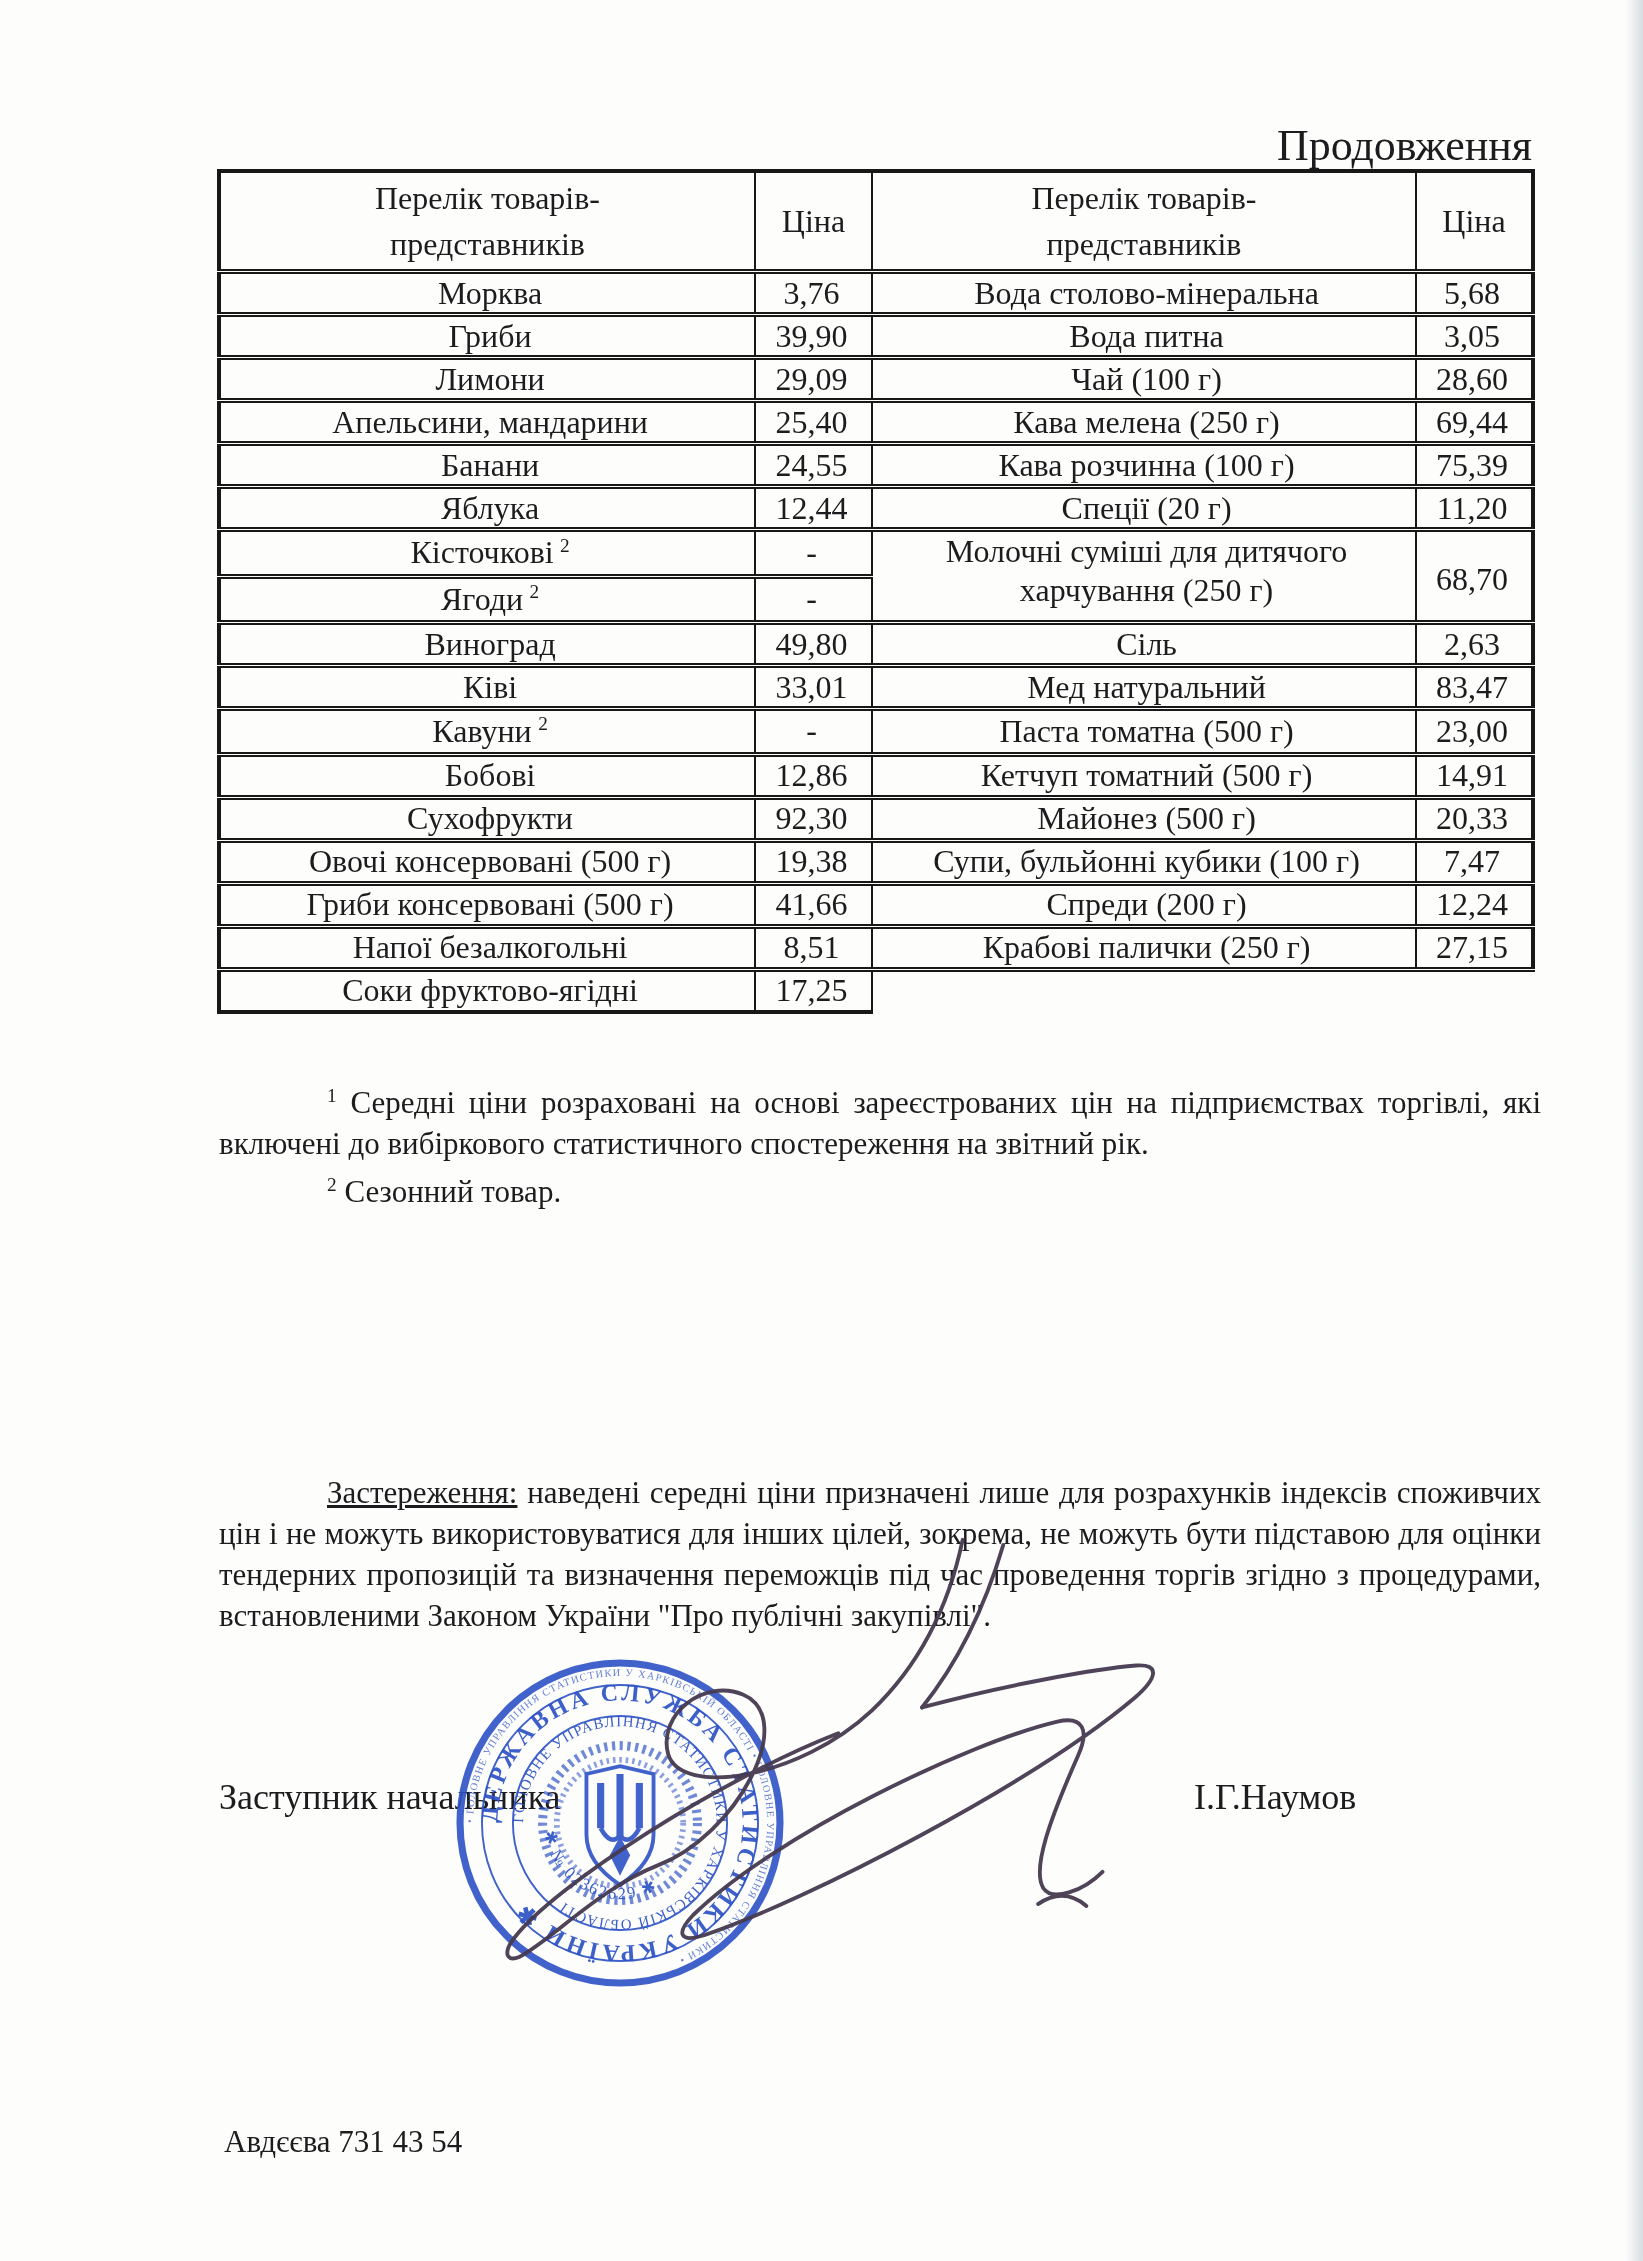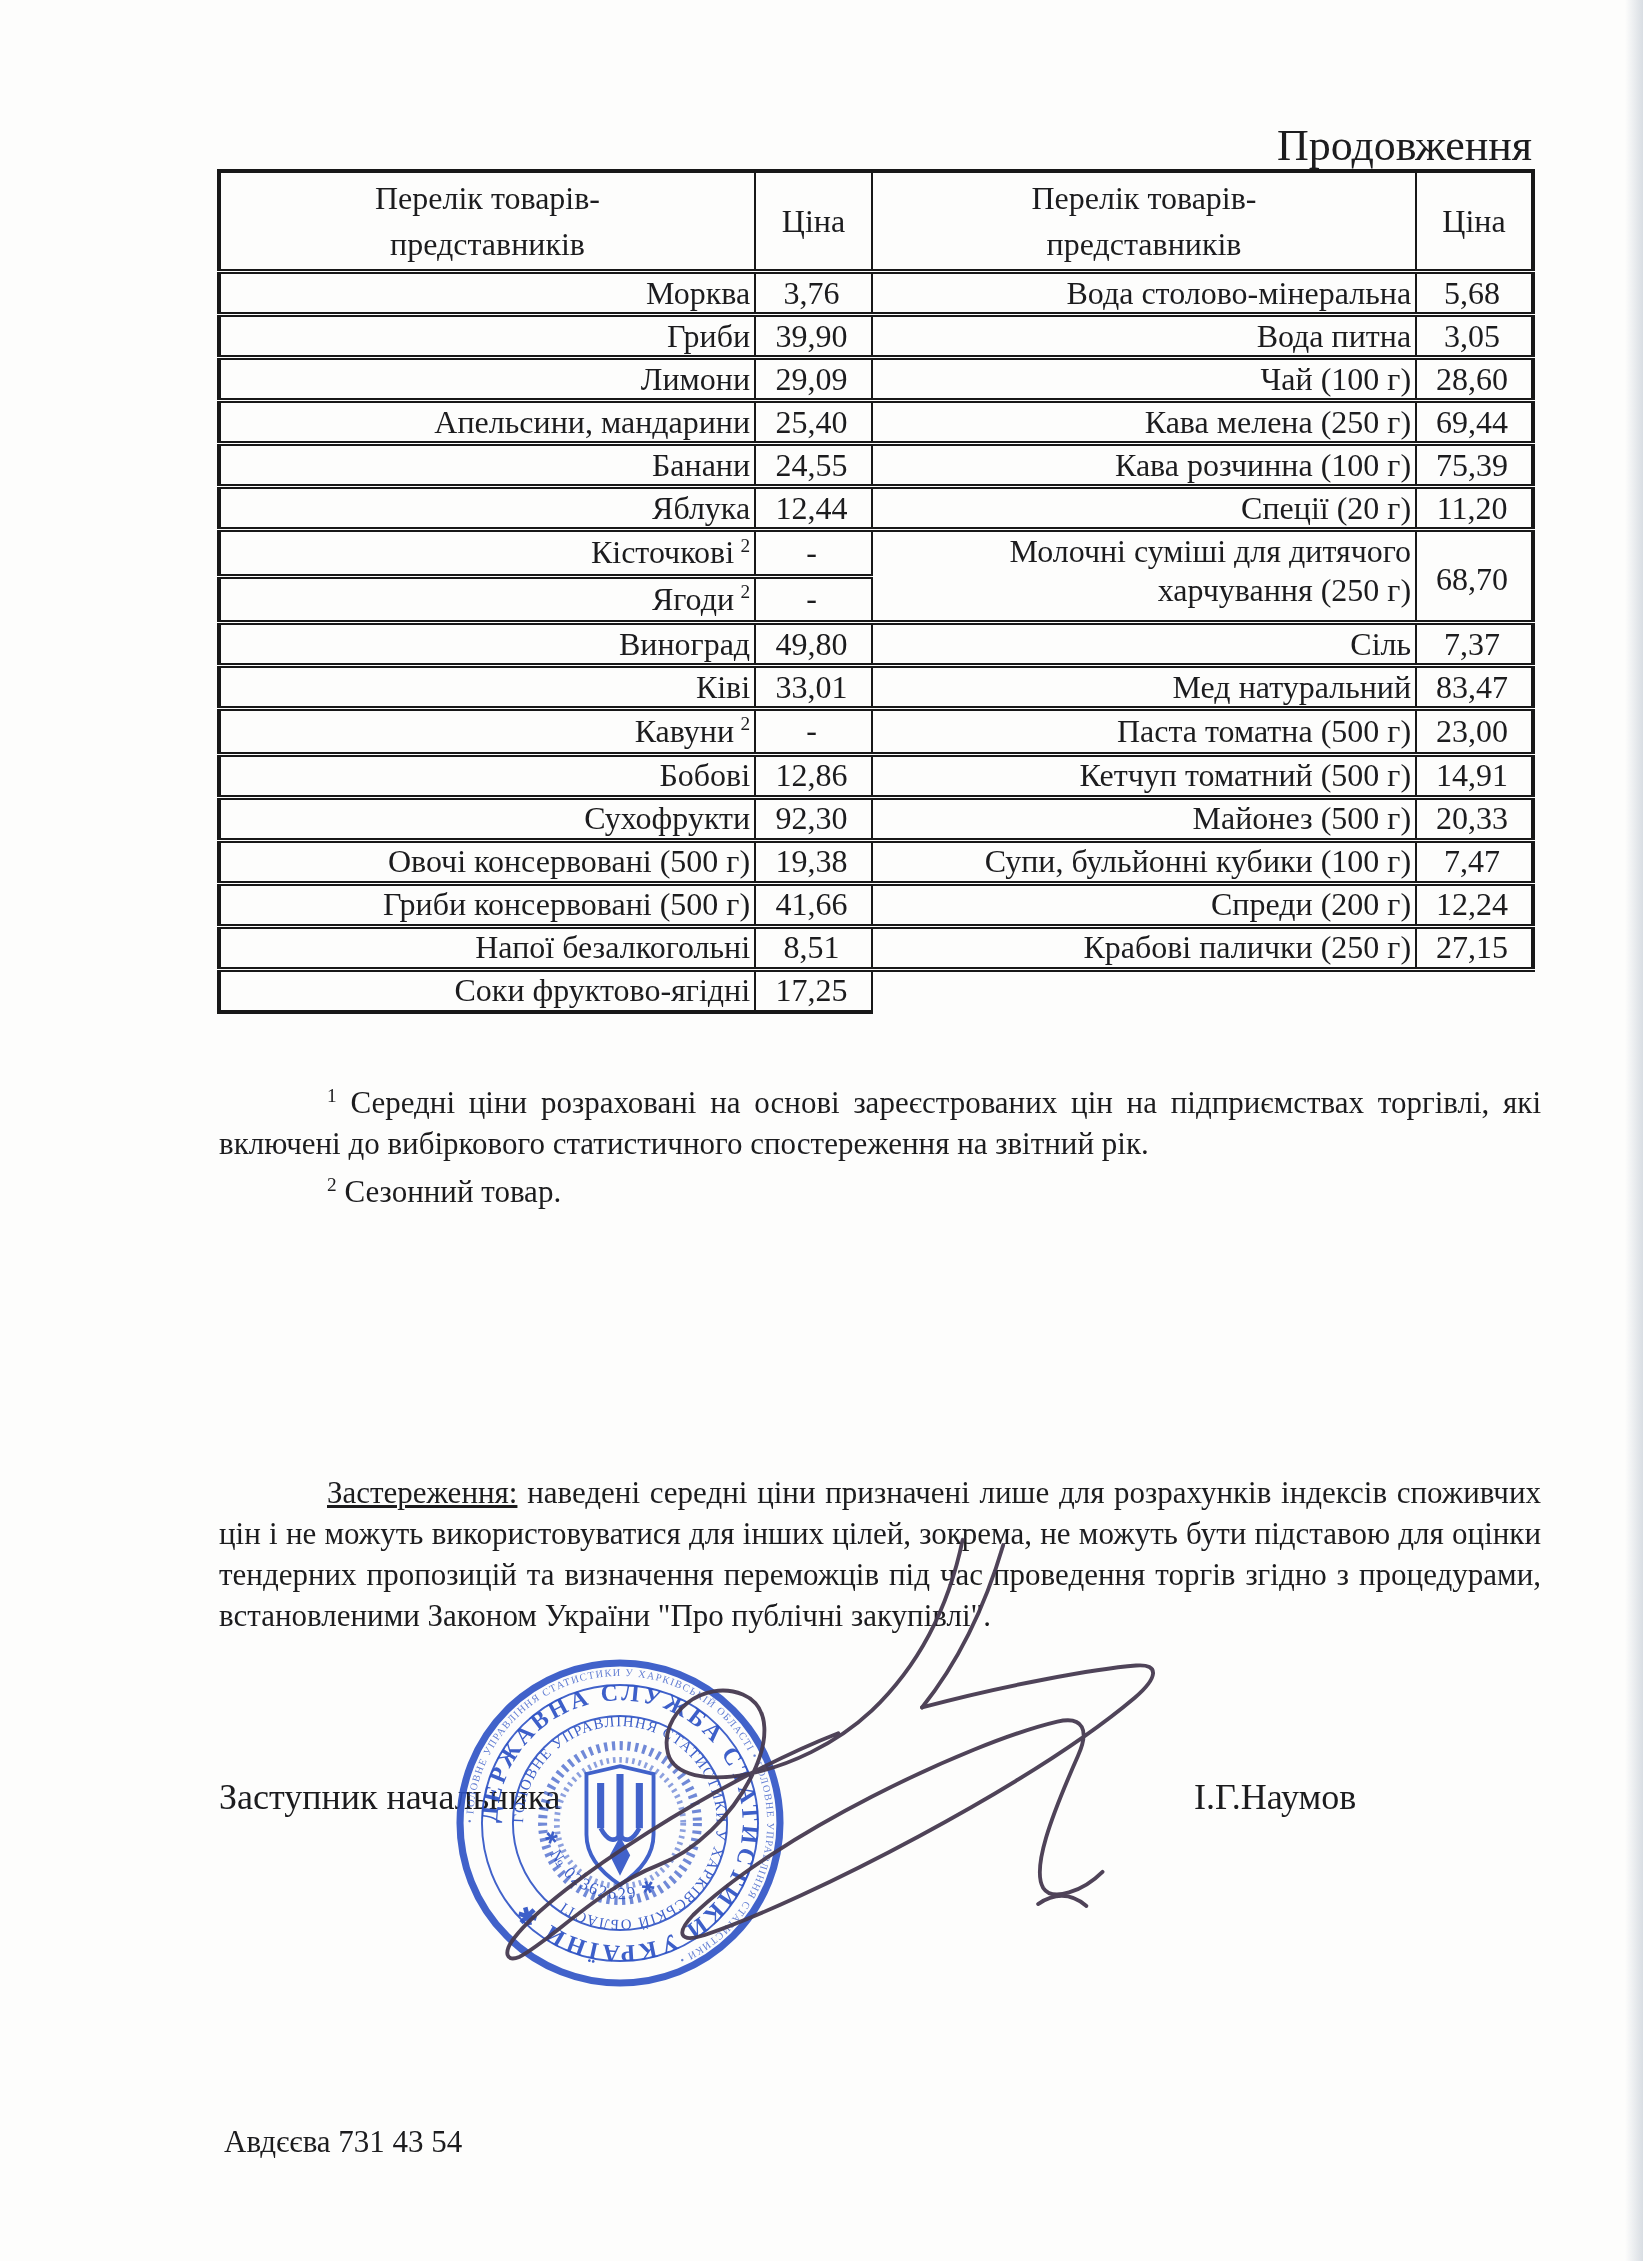--- a/index.html
+++ b/index.html
@@ -19,21 +19,21 @@
   }
   .price-table th,.price-table td{
     border:2.6px solid #181818;border-bottom:5.2px double #181818;
     font-weight:normal;overflow:hidden;white-space:nowrap;
   }
   .price-table th{height:94px;text-align:center;vertical-align:middle;
     font-size:32px;line-height:46px;border-top:4.5px solid #181818;}
   .price-table td{height:38px;padding:0;vertical-align:middle;}
   .price-table tr>*:first-child{border-left:4.5px solid #181818;}
   .price-table tr>*:nth-child(4){border-right:4.5px solid #181818;}
-  .price-table td.name{text-align:right;padding:0 3.9px 0 9px;}
+  .price-table td.name{text-align:center;padding:0 3.9px 0 9px;}
   .price-table td.price{text-align:center;padding:0 6.4px 0 2.6px;}
   .price-table td.dash{vertical-align:bottom;padding-bottom:2.6px;}
   .price-table td.merged{vertical-align:bottom;white-space:normal;
     line-height:39px;padding-bottom:10px;}
   .price-table td.merged-price{vertical-align:bottom;padding-bottom:22px;}
   .price-table tbody tr:last-child td:not(.empty){border-bottom:4.5px solid #181818;}
   .price-table td.empty{border:none;background:transparent;}
   .price-table sup{font-size:19.3px;vertical-align:super;margin-left:6.4px;}
   
   .textblock{position:absolute;left:219px;width:1322px;
@@ -116,21 +116,21 @@
         <td class="price merged-price" rowspan="2">68,70</td>
       </tr>
       <tr>
         <td class="name">Ягоди<sup>2</sup></td>
         <td class="price dash">-</td>
       </tr>
       <tr>
         <td class="name">Виноград</td>
         <td class="price">49,80</td>
         <td class="name">Сіль</td>
-        <td class="price">7,37</td>
+        <td class="price">2,63</td>
       </tr>
       <tr>
         <td class="name">Ківі</td>
         <td class="price">33,01</td>
         <td class="name">Мед натуральний</td>
         <td class="price">83,47</td>
       </tr>
       <tr>
         <td class="name">Кавуни<sup>2</sup></td>
         <td class="price dash">-</td>

